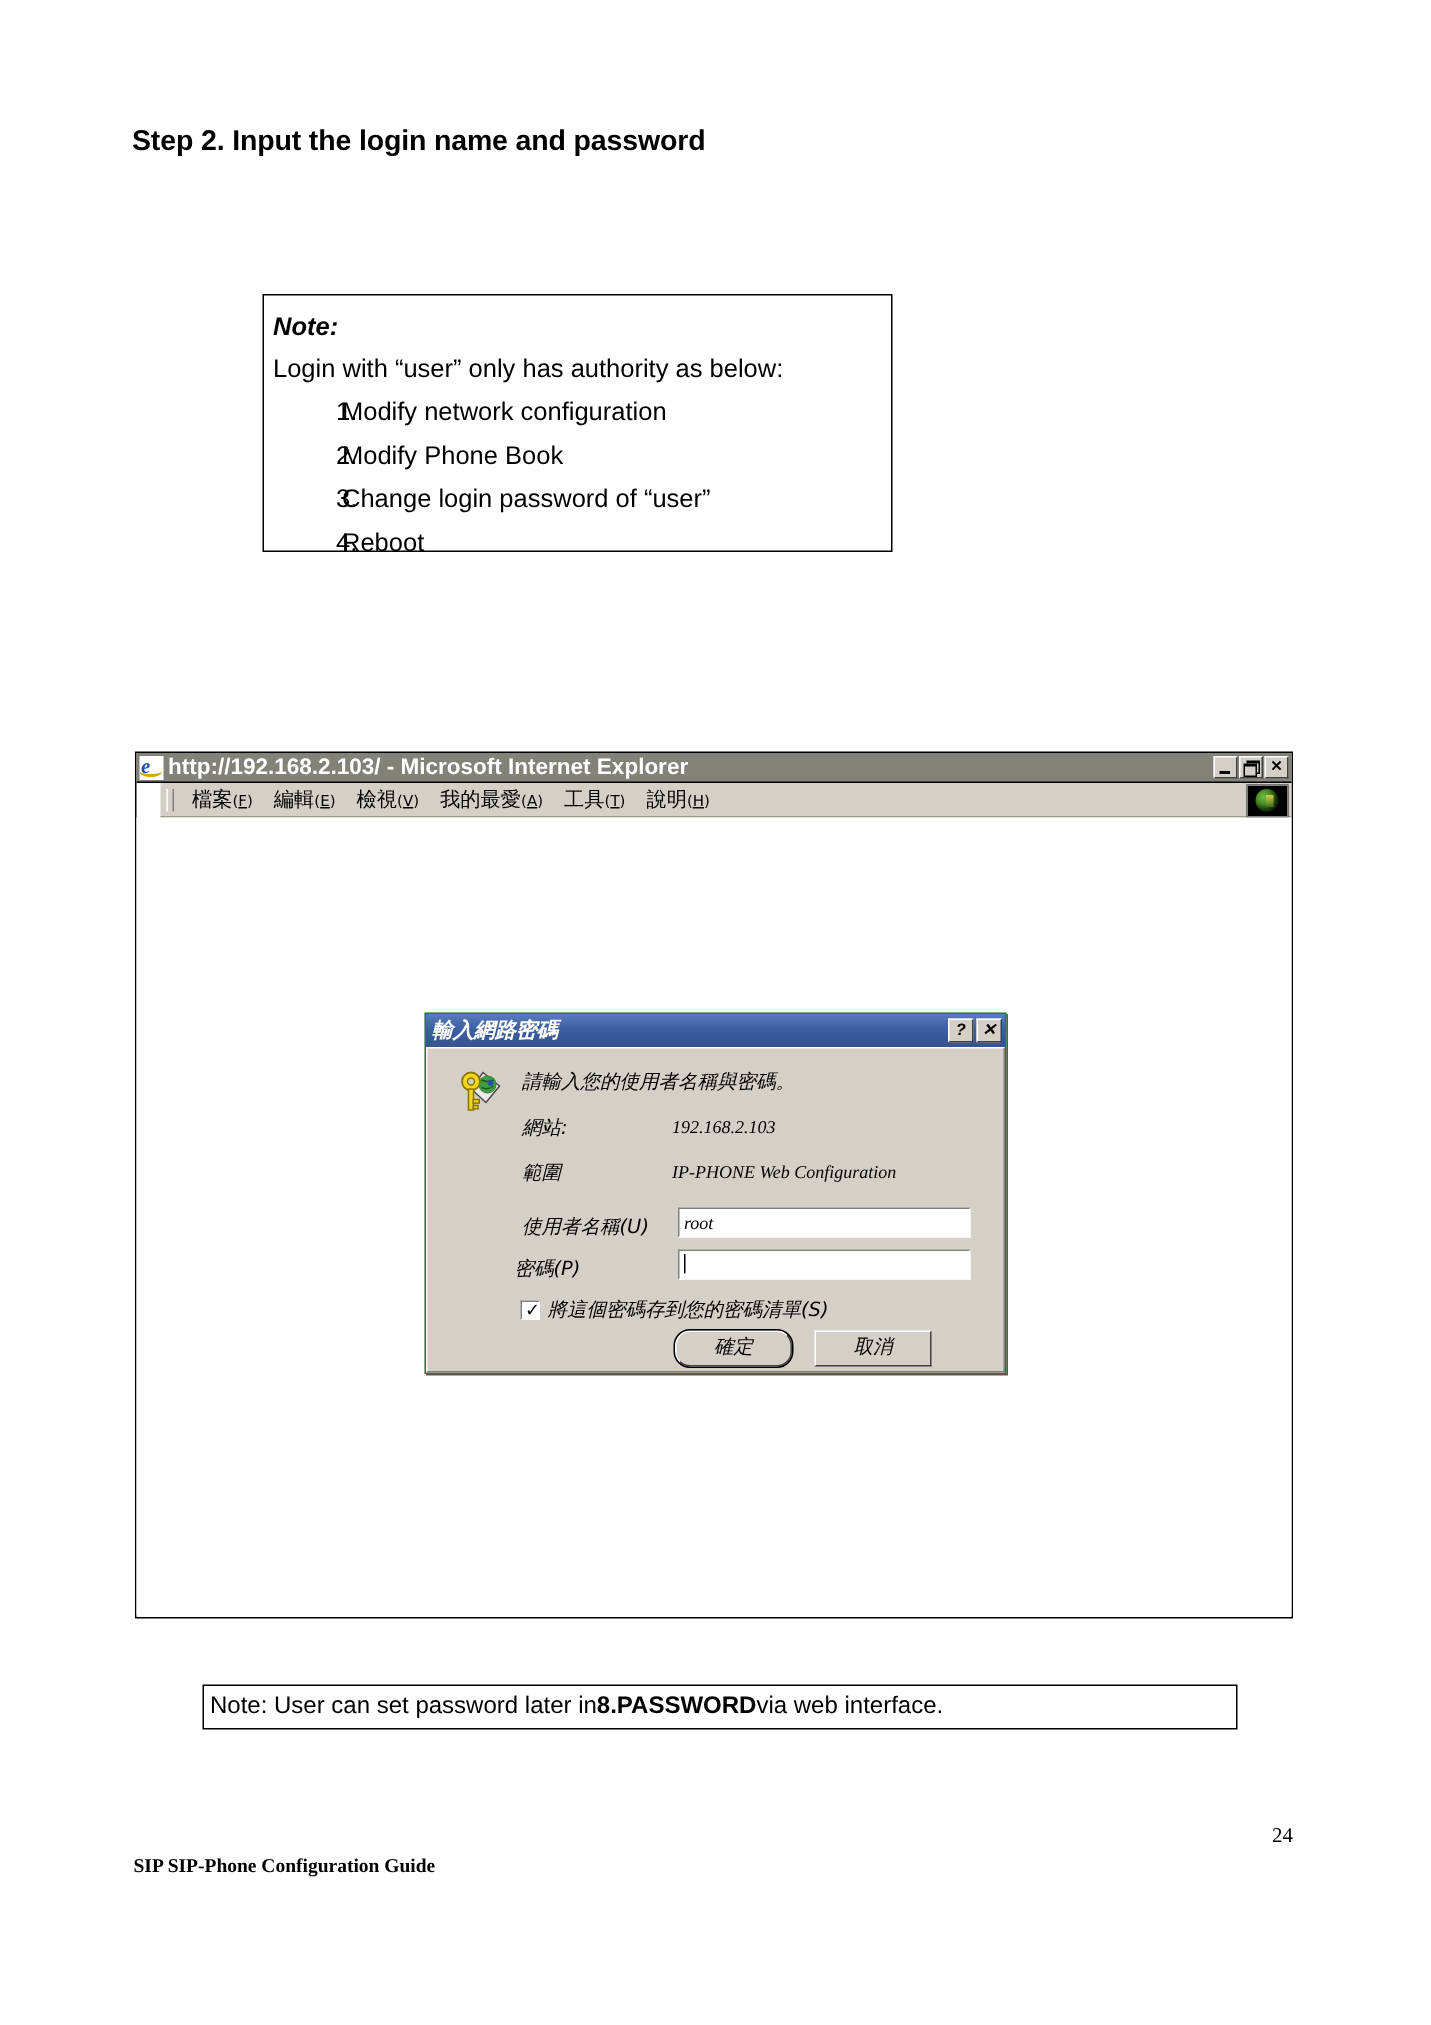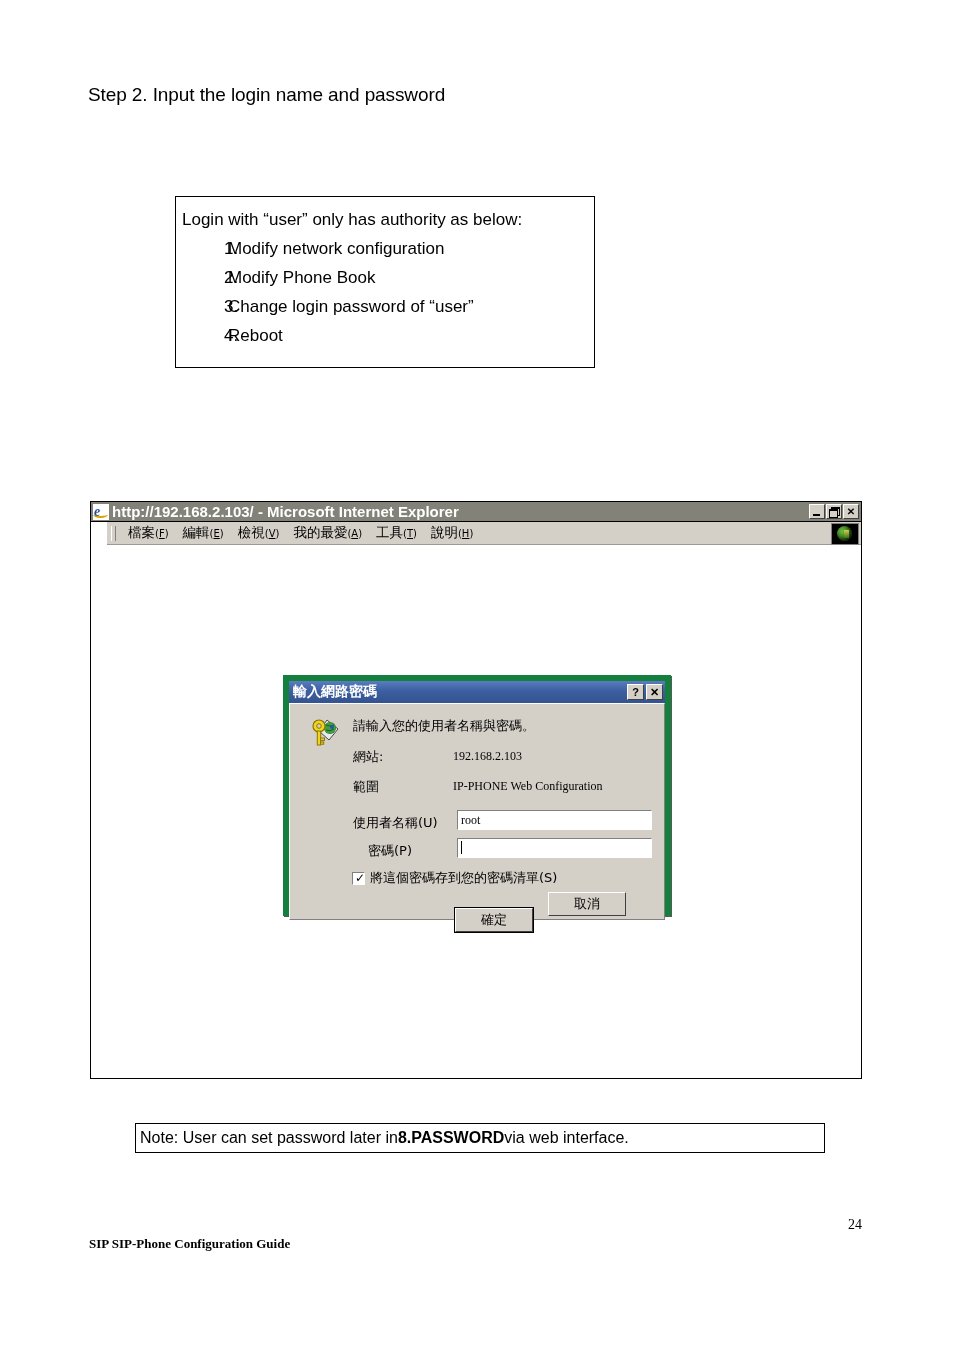--- a/index.html
+++ b/index.html
@@ -21,21 +21,21 @@
     position: absolute;
     left: 0; top: 0;
     width: 954px; height: 1350px;
   }
 
   .step-heading {
     position: absolute;
     left: 88px;
     top: 84px;
     font-size: 19px;
-    font-weight: normal;
+    font-weight: bold;
     letter-spacing: -0.1px;
   }
 
   .bullet-row {
     position: absolute;
     display: flex;
     align-items: flex-start;
   }
   .bullet-mark {
     width: 9px;
@@ -255,23 +255,24 @@
   }
 
   
   .dialog {
     position: absolute;
     left: 192px;
     top: 130px;
     width: 388px;
     height: 241px;
     background: #d4d0c8;
-    border: 6px solid #15803d;
+    border: 1px solid #15803d;
     box-sizing: border-box;
     box-shadow: 1px 1px 0 #5a5a55;
+    font-style: italic;
   }
   .dlg-titlebar {
     height: 22px;
     background: linear-gradient(180deg, #5a7cc0 0%, #3c5fa0 45%, #34538f 100%);
     display: flex;
     align-items: center;
     padding: 0 2px 0 4px;
     box-sizing: border-box;
   }
   .dlg-title-text {
@@ -333,21 +334,21 @@
     font-size: 12px;
     font-family: "Liberation Serif", serif;
     white-space: nowrap;
   }
   #site-label { left: 63px; top: 44px; }
   #site-value { left: 163px; top: 45px; }
   #realm-label { left: 63px; top: 74px; }
   #realm-value { left: 163px; top: 75px; }
 
   #user-label { left: 63px; top: 110px; }
-  #pass-label { left: 78px; top: 138px; }
+  #pass-label { left: 58px; top: 138px; }
 
   .dlg-input {
     position: absolute;
     left: 167px;
     width: 195px;
     height: 20px;
     background: #ffffff;
     border: 1px solid;
     border-color: #808080 #ffffff #ffffff #808080;
     box-sizing: border-box;
@@ -404,22 +405,23 @@
     border: 1px solid;
     border-color: #ffffff #404040 #404040 #ffffff;
     box-sizing: border-box;
     font-size: 13px;
     font-family: "DejaVu Sans", sans-serif;
     text-align: center;
     line-height: 22px;
     color: #000;
   }
   #ok-button {
-    left: 165px; top: 204px;
+    left: 165px; top: 188px;
     outline: 1px solid #000;
+    border-radius: 10px;
   }
   #cancel-button { left: 258px; top: 188px; }
 
   
   .bottom-note {
     position: absolute;
     left: 135px;
     top: 1123px;
     width: 690px;
     height: 30px;
@@ -451,20 +453,21 @@
 </style>
 </head>
 <body>
 
 <div class="page">
 
   <div class="step-heading">Step 2. Input the login name and password</div>
 
 
   <div class="note-box">
+    <div class="note-title">Note:</div>
     <div class="note-lead">Login with “user” only has authority as below:</div>
     <ol class="note-list">
       <li>
         <span class="num">1.</span>
         <span>Modify network configuration</span>
       </li>
       <li>
         <span class="num">2.</span>
         <span>Modify Phone Book</span>
       </li>

